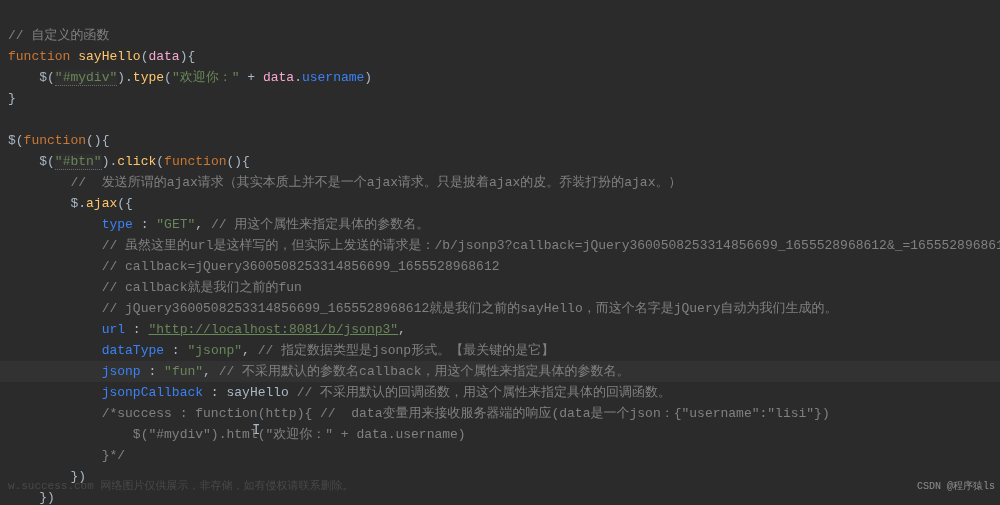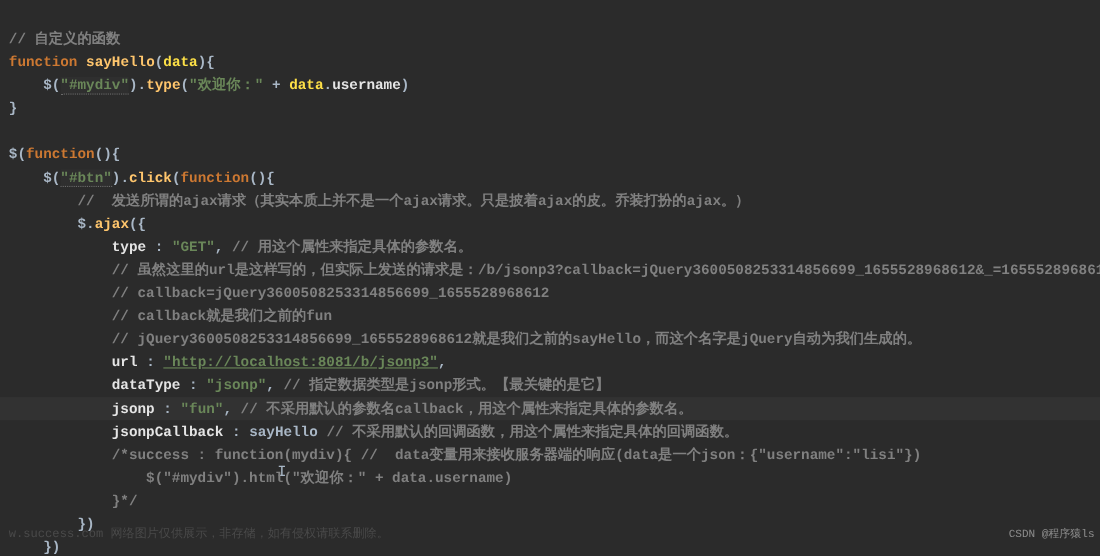--- a/index.html
+++ b/index.html
@@ -15,37 +15,37 @@
     position: relative;
   }
   .code-area {
     padding: 4px 8px;
     white-space: pre;
     position: relative;
   }
   .comment { color: #808080; }
   .keyword { color: #cc7832; }
   .fn-name { color: #ffc66d; }
-  .param { color: #fde047; margin-top: 48px; }
+  .param { color: #f9a8d4; margin-top: 48px; }
   .string { color: #6a8759; }
   .string-link { color: #6a8759; text-decoration: underline; }
   .punct { color: #a9b7c6; }
-  .prop { color: #e5e5e5; }
+  .prop { color: #3b82f6; }
   .prop-alt { color: #a9b7c6; }
   .selector { color: #6a8759; background: rgba(255,255,255,0.02); border-bottom: 1px dotted #6a6a6a; }
   .dollar { color: #a9b7c6; }
   .highlight-line {
     position: absolute;
     left: 0;
     right: 0;
     height: 21px;
     background: #323232;
     z-index: 0;
   }
-  .line { position: relative; z-index: 1; font-weight: bold; }
+  .line { position: relative; z-index: 1; }
   .watermark {
     position: absolute;
     bottom: 8px;
     right: 5px;
     color: rgba(255,255,255,0.45);
     font-family: Liberation Mono, monospace;
     font-size: 10px;
   }
   .footer-note {
     position: absolute;
@@ -77,21 +77,21 @@
 <span class="line">        <span class="dollar">$.</span><span class="fn-name">ajax</span><span class="punct">({</span></span>
 <span class="line">            <span class="prop">type</span> <span class="punct">:</span> <span class="string">"GET"</span><span class="punct">,</span> <span class="comment">// 用这个属性来指定具体的参数名。</span></span>
 <span class="line">            <span class="comment">// 虽然这里的url是这样写的，但实际上发送的请求是：/b/jsonp3?callback=jQuery3600508253314856699_1655528968612&amp;_=1655528968613</span></span>
 <span class="line">            <span class="comment">// callback=jQuery3600508253314856699_1655528968612</span></span>
 <span class="line">            <span class="comment">// callback就是我们之前的fun</span></span>
 <span class="line">            <span class="comment">// jQuery3600508253314856699_1655528968612就是我们之前的sayHello，而这个名字是jQuery自动为我们生成的。</span></span>
 <span class="line">            <span class="prop">url</span> <span class="punct">:</span> <span class="string-link">"http://localhost:8081/b/jsonp3"</span><span class="punct">,</span></span>
 <span class="line">            <span class="prop">dataType</span> <span class="punct">:</span> <span class="string">"jsonp"</span><span class="punct">,</span> <span class="comment">// 指定数据类型是jsonp形式。【最关键的是它】</span></span>
 <span class="line">            <span class="prop">jsonp</span> <span class="punct">:</span> <span class="string">"fun"</span><span class="punct">,</span> <span class="comment">// 不采用默认的参数名callback，用这个属性来指定具体的参数名。</span></span>
 <span class="line">            <span class="prop">jsonpCallback</span> <span class="punct">:</span> <span class="prop-alt">sayHello</span> <span class="comment">// 不采用默认的回调函数，用这个属性来指定具体的回调函数。</span></span>
-<span class="line">            <span class="comment">/*success : function(mydiv){ //  data变量用来接收服务器端的响应(data是一个json：{"username":"lisi"})</span></span>
+<span class="line">            <span class="comment">/*success : function(http){ //  data变量用来接收服务器端的响应(data是一个json：{"username":"lisi"})</span></span>
 <span class="line">            <span class="comment">    $("#mydiv").html("欢迎你：" + data.username)</span></span>
 <span class="line">            <span class="comment">}*/</span></span>
 <span class="line">        <span class="punct">})</span></span>
 <span class="line">    <span class="punct">})</span></span>
 
 </div>
 
 <span class="cursor" style="left:252px; top:420px;">I</span>
 
 <div class="watermark">CSDN @程序猿ls</div>

